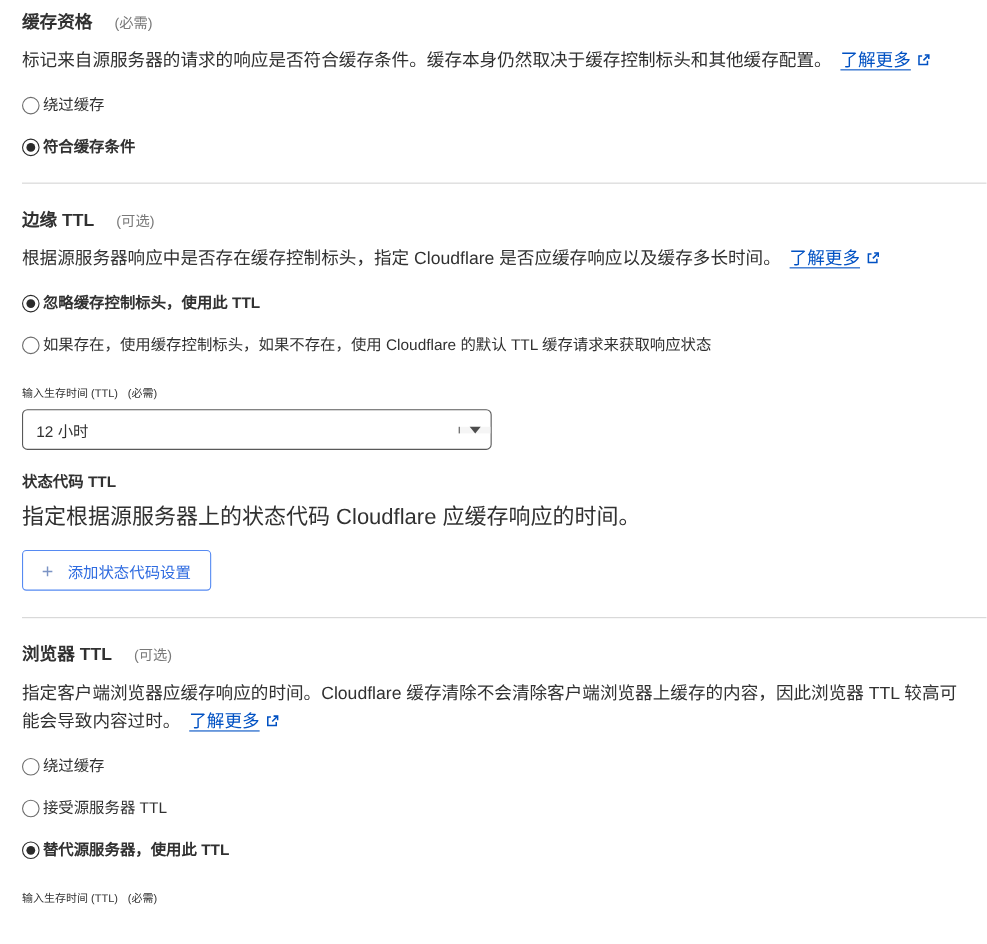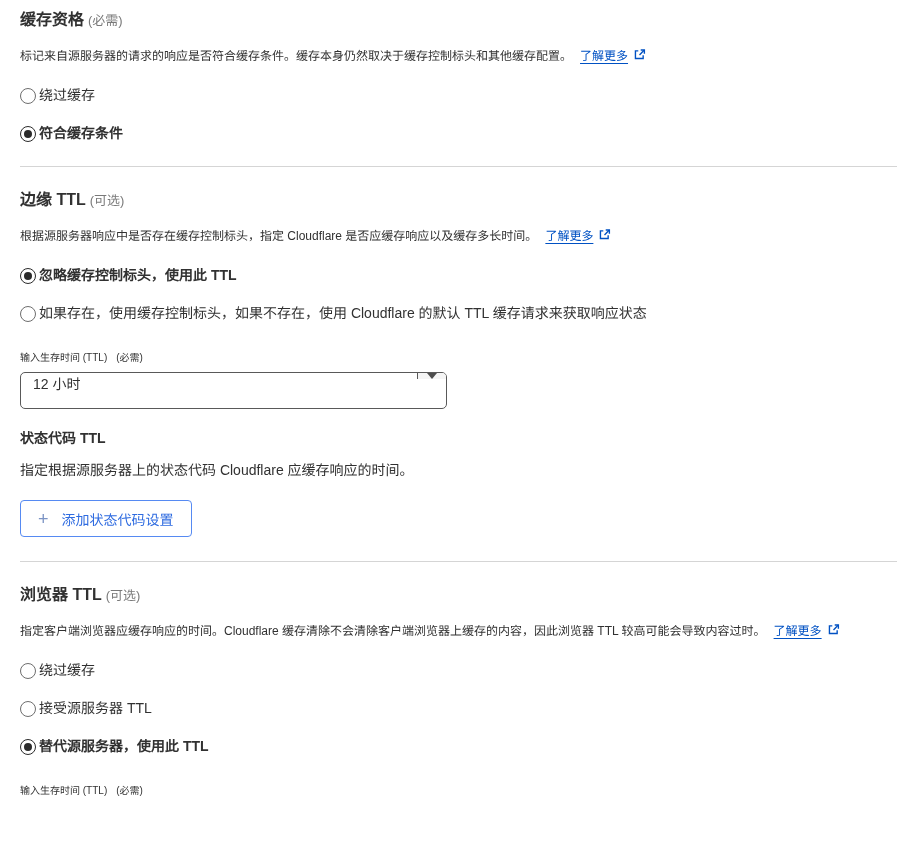--- a/index.html
+++ b/index.html
@@ -15,36 +15,36 @@
   }
   .section { padding-top: 0; }
   .divider {
     border: none;
     border-top: 1px solid #d5d5d5;
     margin: 24px -16px 0 0;
   }
   .section-head {
     display: flex;
     align-items: baseline;
-    gap: 4px;
+    gap: 20px;
     margin-bottom: 13px;
   }
   .section + .section .section-head,
   hr + .section .section-head { margin-top: 19px; }
   .section-title {
     font-size: 16px;
     font-weight: bold;
     color: #313131;
   }
   .section-badge {
     font-size: 13px;
     color: #797979;
   }
   .desc {
-    font-size: 12px;
+    font-size: 16px;
     line-height: 26px;
     color: #313131;
     margin-bottom: 17px;
   }
   .learn-more {
     color: #0051c3;
     text-decoration: underline;
     text-underline-offset: 3px;
     margin-left: 8px;
     cursor: pointer;
@@ -90,21 +90,21 @@
     margin: 27px 0 8px 0;
   }
   .field-label .req { margin-left: 9px; }
 
   .select {
     width: 427px;
     height: 37px;
     border: 1px solid #595959;
     border-radius: 5px;
     display: flex;
-    align-items: flex-start;
+    align-items: center;
     background: #fff;
     cursor: pointer;
     overflow: hidden;
     gap: 24px;
   }
   .select-value {
     flex: 1;
     display: flex;
     align-items: center;
     padding-left: 12px;
@@ -125,21 +125,21 @@
     border-right: 5px solid transparent;
     border-top: 6px solid #4d4d4d;
   }
 
   .sub-title {
     font-size: 14px;
     font-weight: bold;
     margin: 18px 0 13px 0;
   }
   .sub-desc {
-    font-size: 14px;
+    font-size: 20px;
     line-height: 20px;
     margin-bottom: 20px;
   }
   .add-btn {
     display: inline-flex;
     align-items: center;
     gap: 13px;
     height: 37px;
     padding: 0 17px;
     background: #fff;

